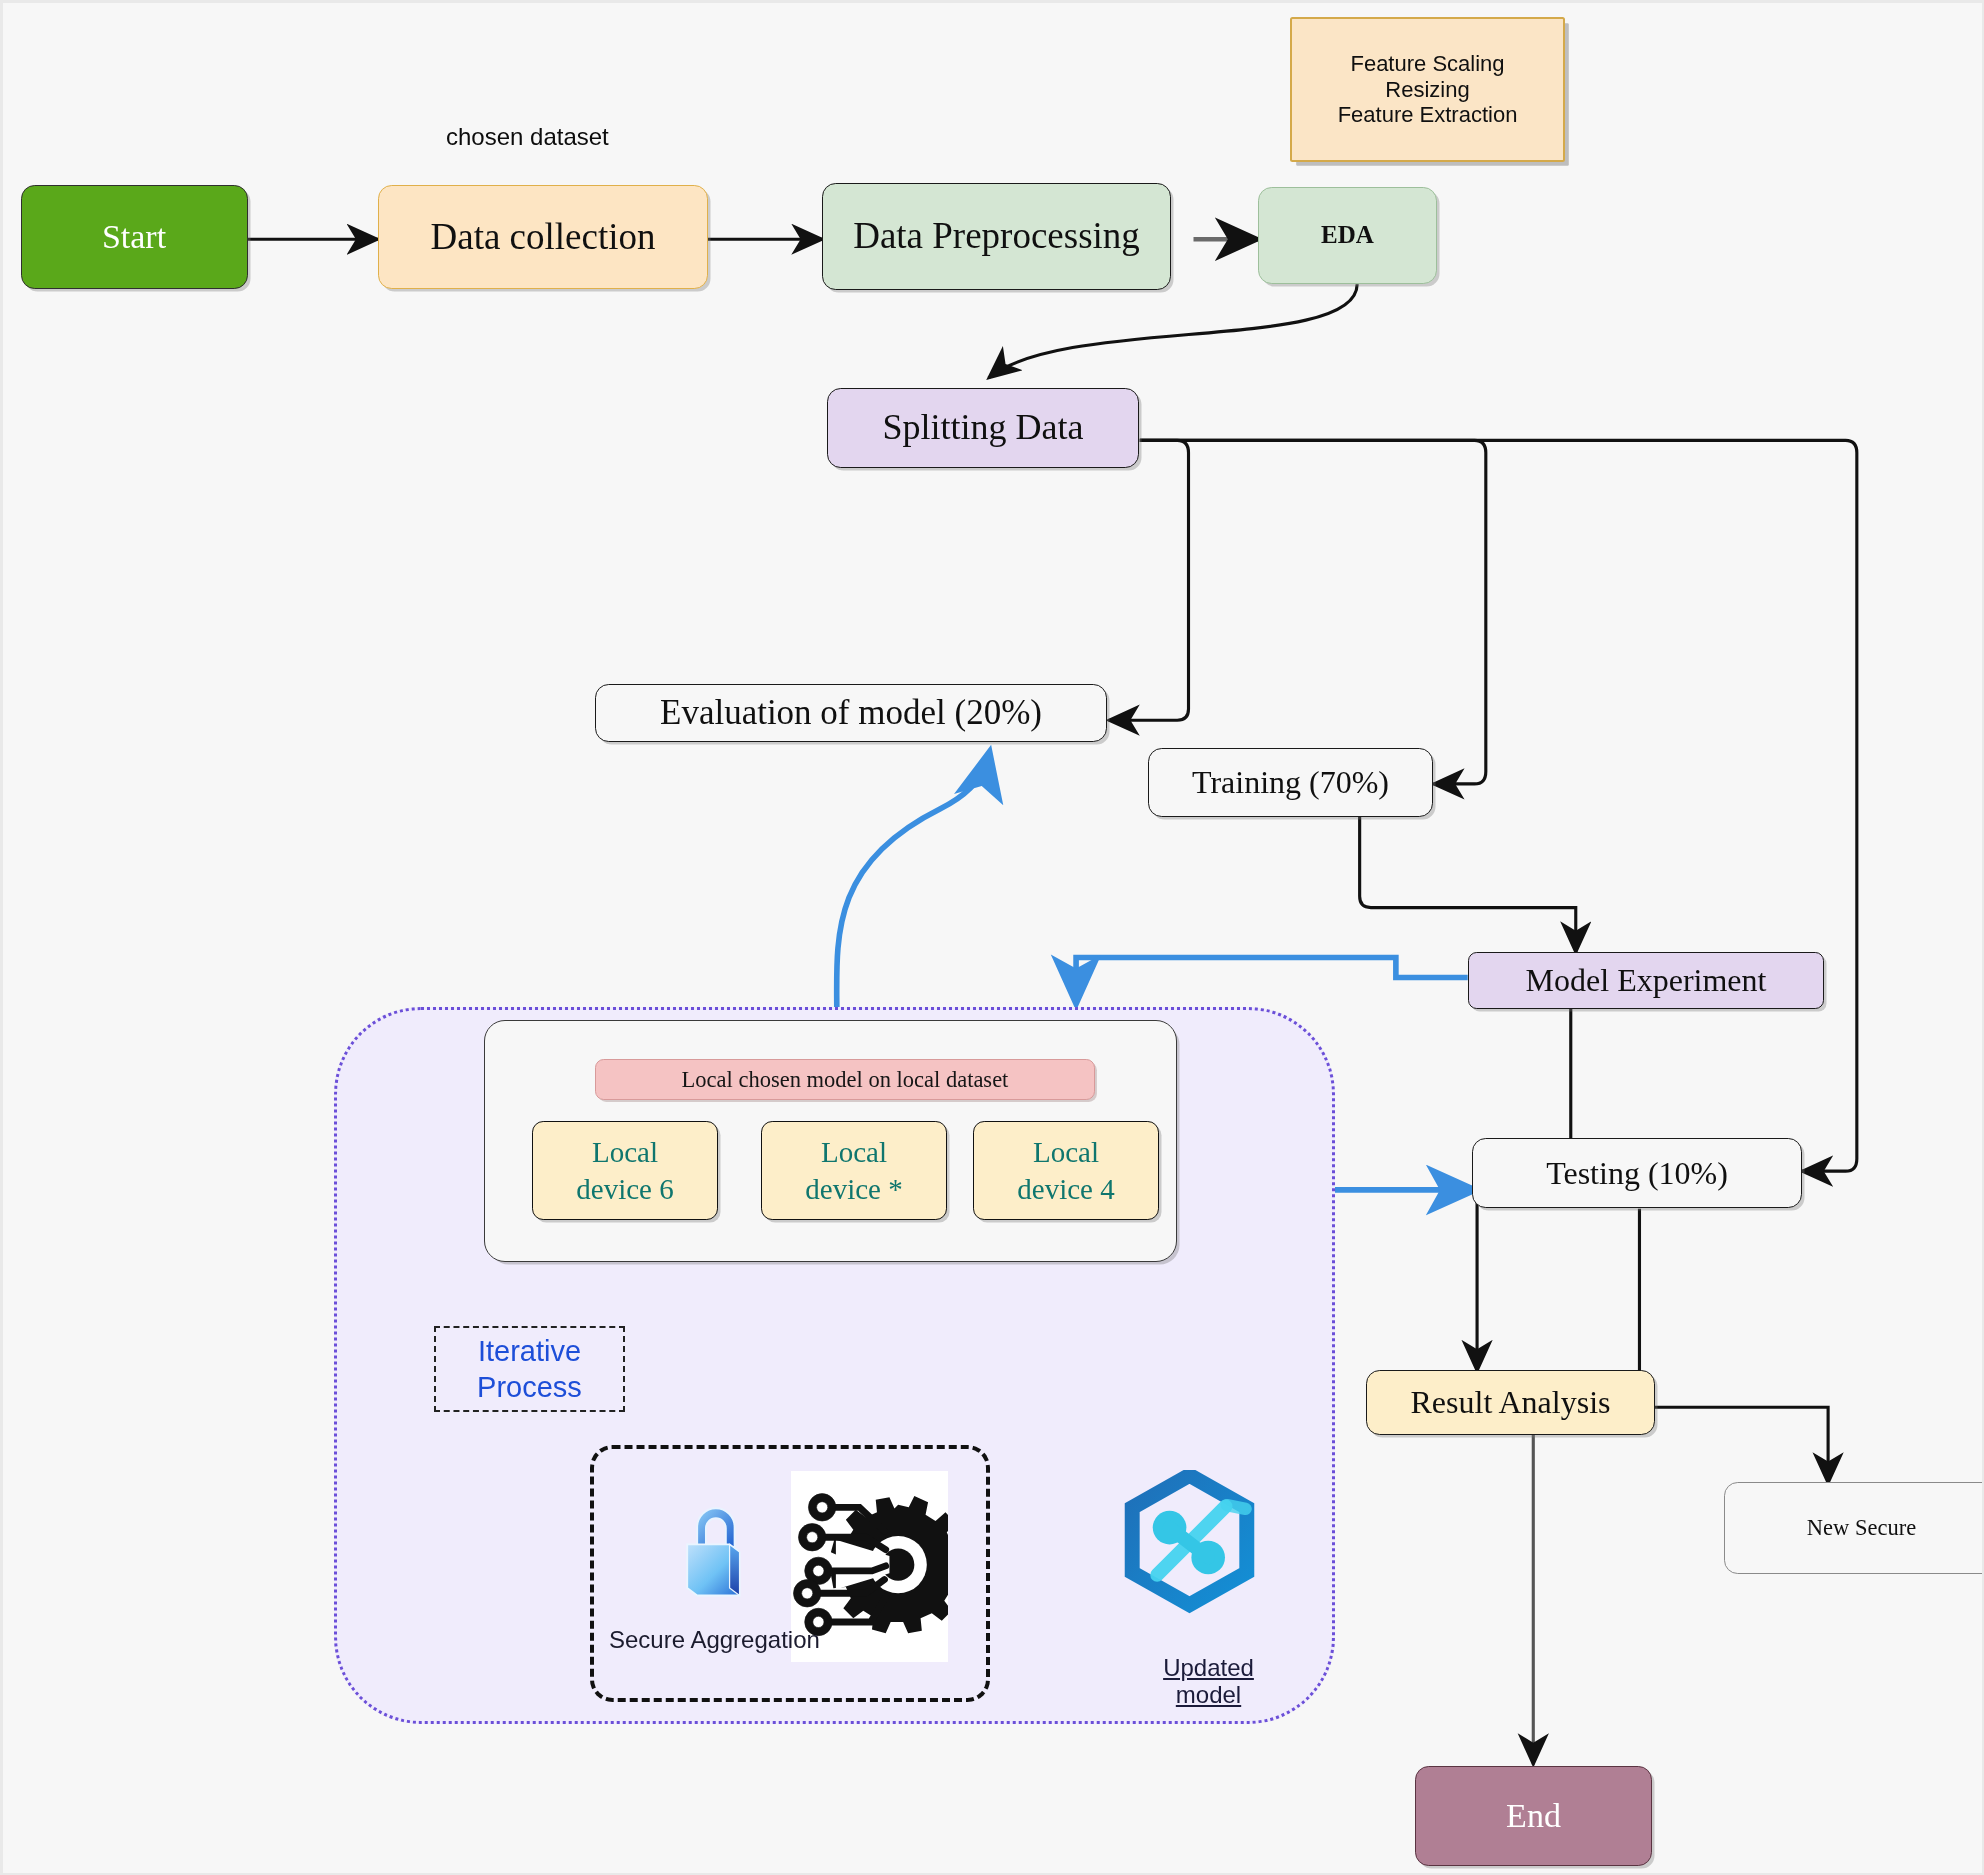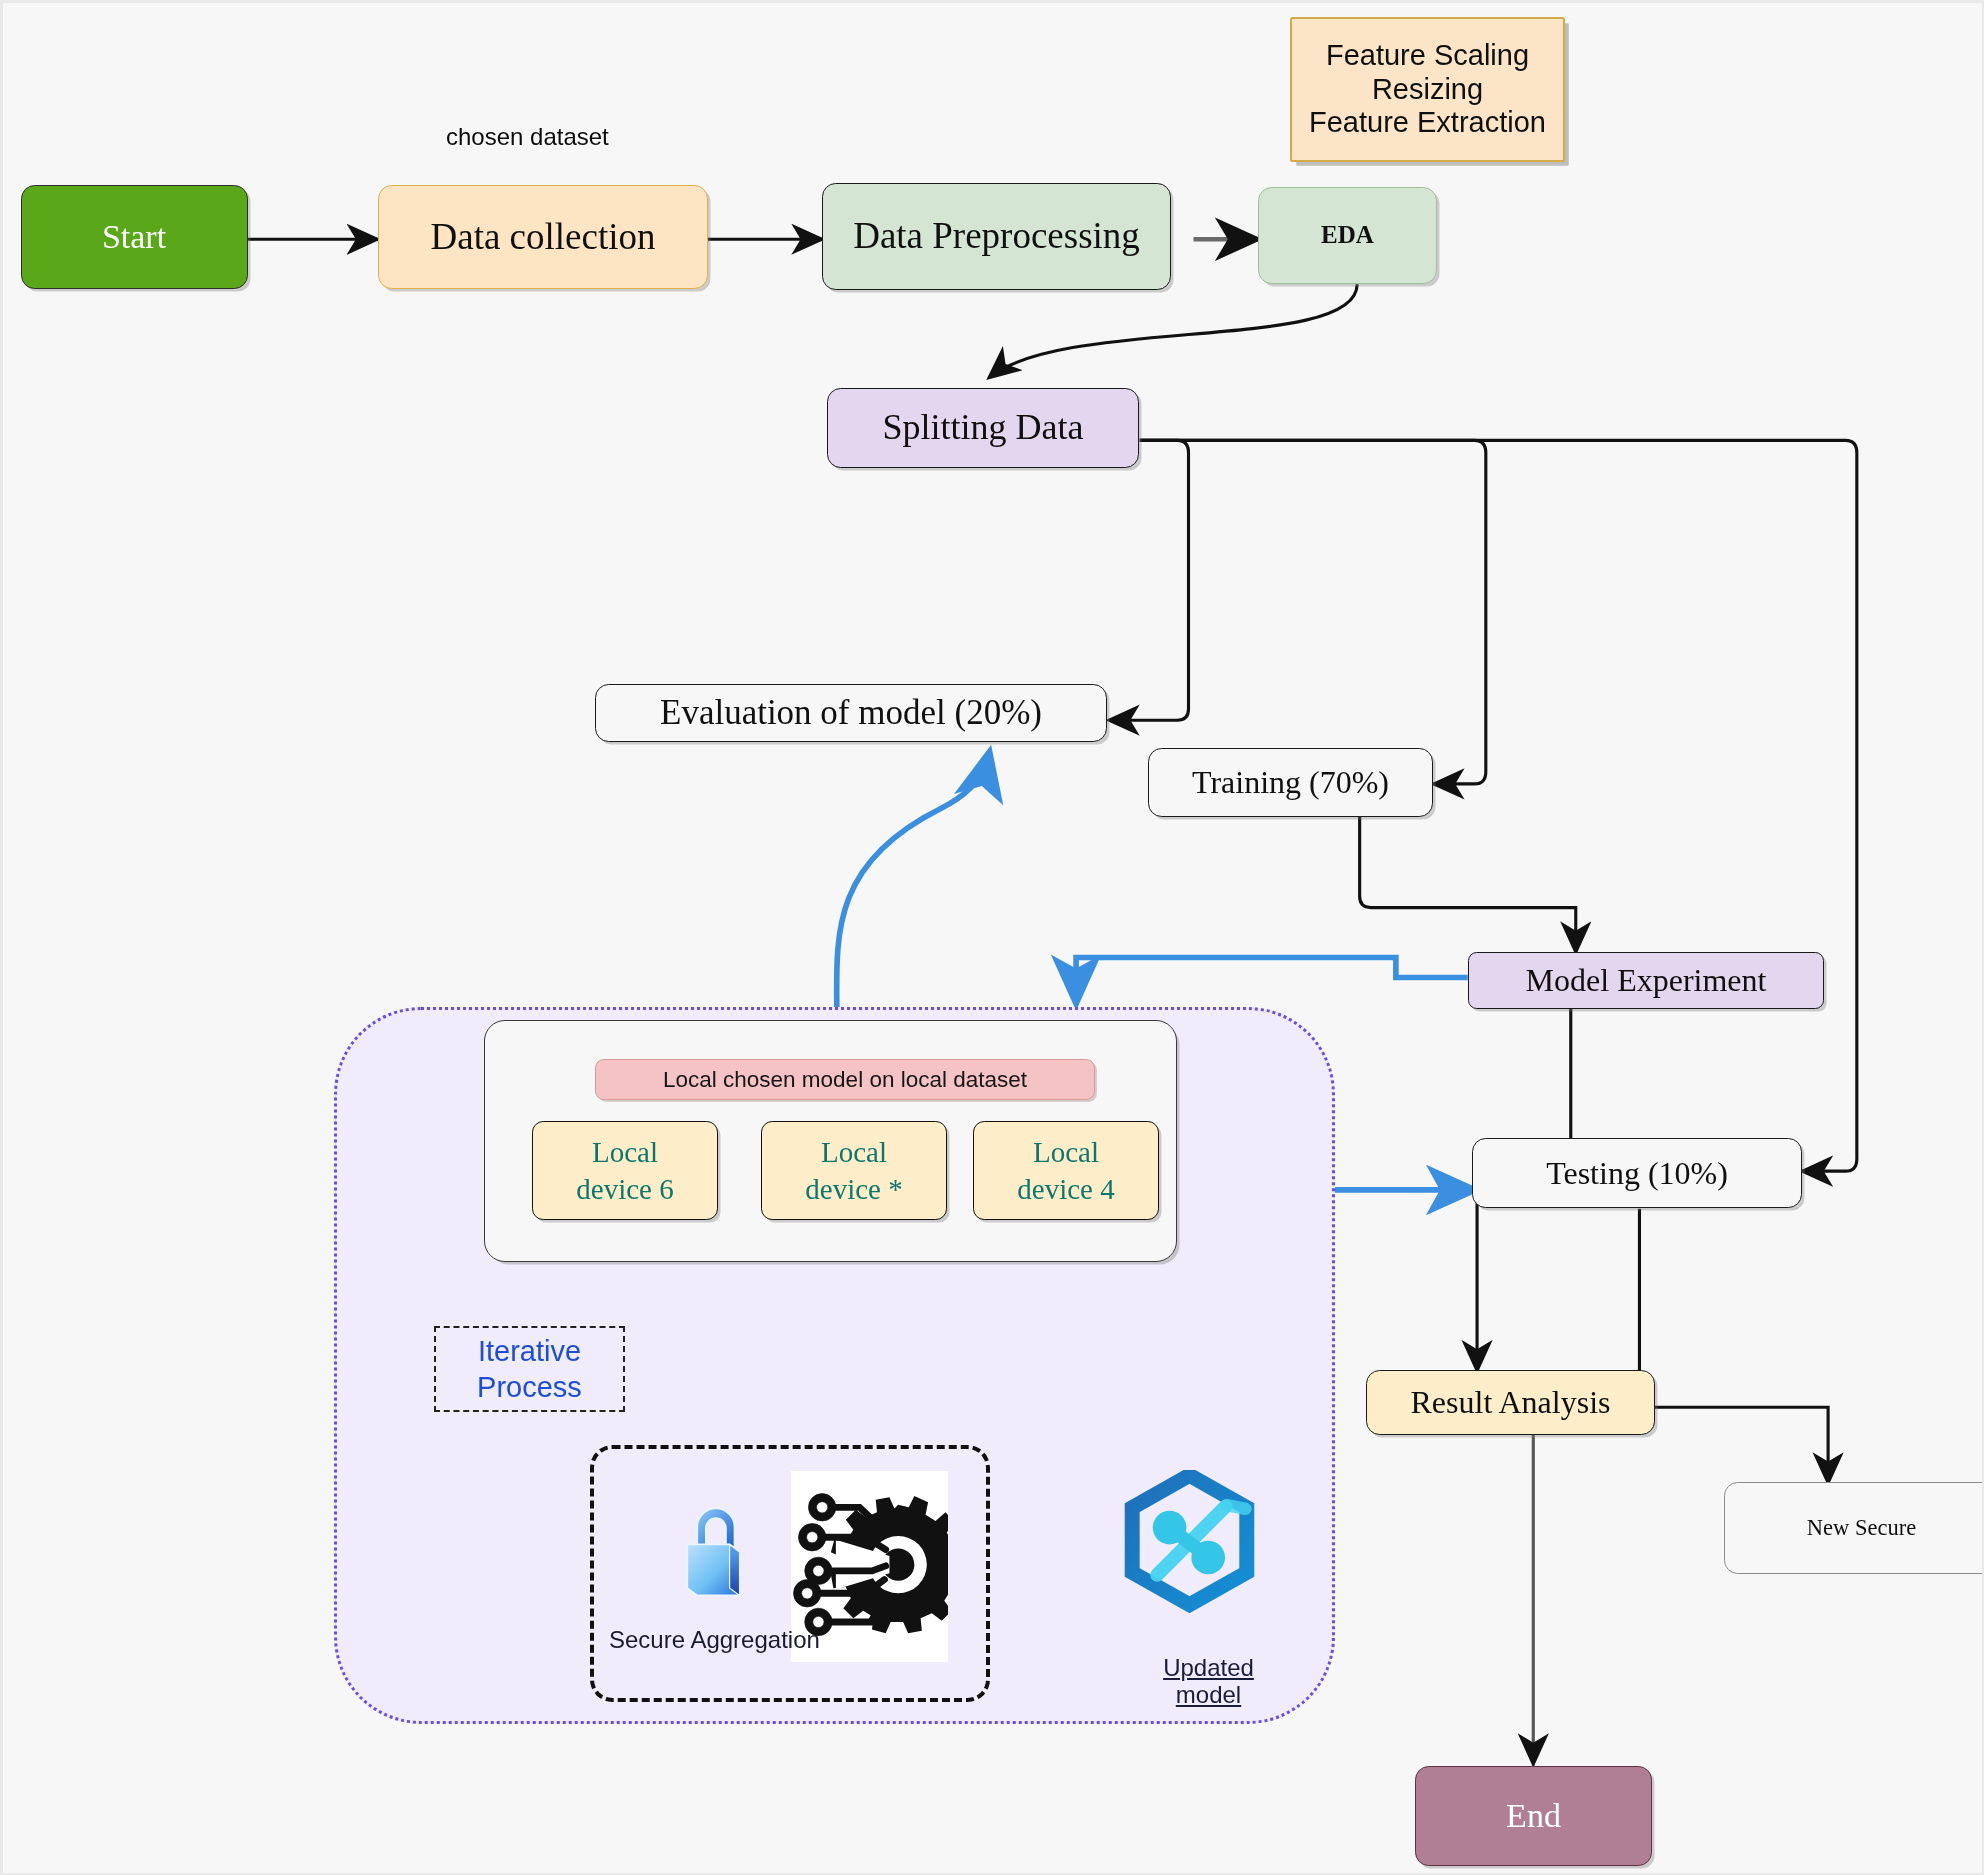--- a/index.html
+++ b/index.html
@@ -26,21 +26,21 @@
     box-shadow:3.1px 3.1px 0px -0.6px rgba(120,120,120,0.35);
     line-height:1.15;
   }
   
   .n-start{background:#5aa81a;color:#ffffff;border-color:#2f2f2f;font-size:34px;}
   .n-datacollection{background:#fde5c3;border-color:#e0b04a;font-size:37px;}
   .n-preproc{background:#d4e6d3;border-color:#1a1a1a;font-size:37px;}
   .n-eda{background:#d4e6d3;border-color:#9dbf9b;font-size:25px;font-weight:bold;font-family:"Liberation Serif",serif;}
   .n-feature{
     background:#fbe5c6;border:2.5px solid #d4a94a;border-radius:2.5px;
-    font-family:"Liberation Sans", sans-serif;font-size:29px;
+    font-family:"Liberation Sans", sans-serif;font-size:22px;
     flex-direction:column;box-shadow:5px 5px 0px -1.2px rgba(120,120,120,0.45);
   }
   .n-split{background:#e3d6ef;border-color:#1a1a1a;font-size:36px;}
   .n-eval{background:#f7f7f7;border-color:#1a1a1a;font-size:35px;}
   .n-train{background:#f7f7f7;border-color:#1a1a1a;font-size:32px;}
   .n-modelexp{background:#e3d6ef;border-color:#1a1a1a;font-size:32px;border-radius:8.7px;}
   .n-testing{background:#f7f7f7;border-color:#1a1a1a;font-size:32px;}
   .n-result{background:#fdeec9;border-color:#1a1a1a;font-size:32px;}
   .n-newdata{background:#f7f7f7;border:1.9px solid #8a8a8a;font-size:22.5px;box-shadow:none;}
   .n-end{background:#b07f94;color:#ffffff;border-color:#5a3442;font-size:34px;}
@@ -60,21 +60,21 @@
     border-radius:21px;
     box-sizing:border-box;
     box-shadow:3.7px 3.7px 0px -1.2px rgba(120,120,120,0.35);
   }
   .chip-localmodel{
     position:absolute;
     background:#f5c3c3;
     border:1.2px solid #d89a9a;
     border-radius:8.7px;
     display:flex;align-items:center;justify-content:center;
-    font-family:Liberation Sans, sans-serif;
+    font-family:Liberation Serif, serif;
     font-size:22.5px;color:#161616;
     box-sizing:border-box;
     box-shadow:2.5px 2.5px 0px -0.6px rgba(150,120,120,0.35);
   }
   .device{
     position:absolute;
     background:#fdeec9;
     border:1.9px solid #111;
     border-radius:11.2px;
     display:flex;align-items:center;justify-content:center;

